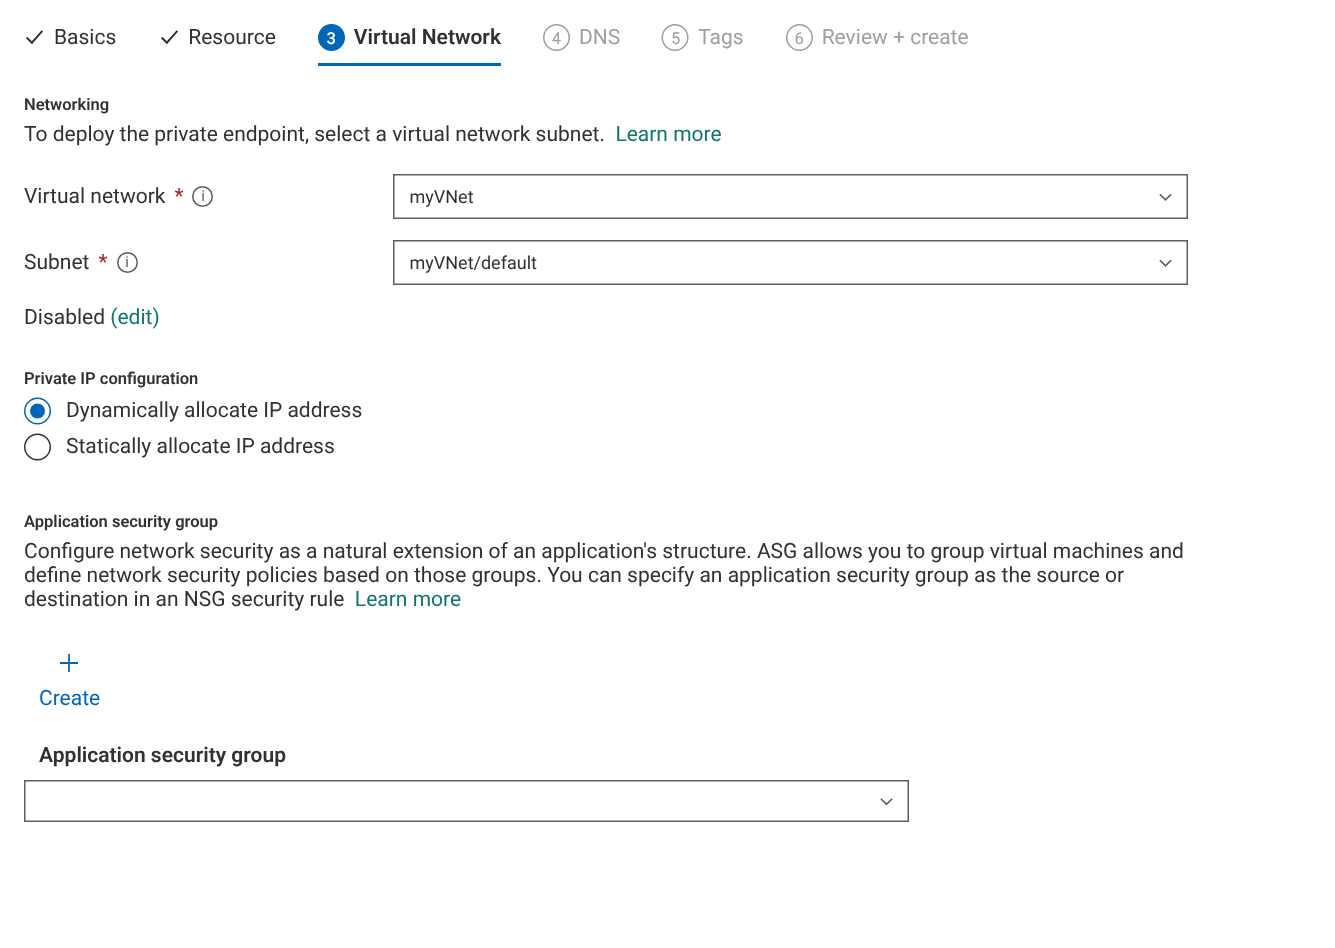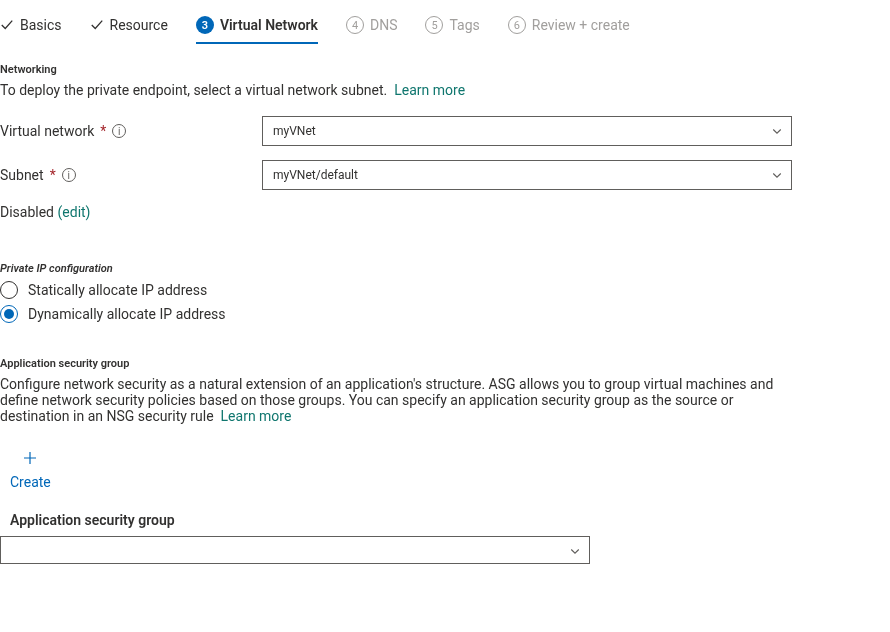--- a/index.html
+++ b/index.html
@@ -3,21 +3,21 @@
 <meta charset="utf-8">
 <style>
   * { box-sizing: border-box; }
   html, body {
     margin: 0; padding: 0;
     font-family: "Segoe UI", -apple-system, BlinkMacSystemFont, Roboto, "Helvetica Neue", sans-serif;
     font-size: 14px;
     color: #323130;
     background: #ffffff;
   }
-  .page { width: 808px; padding: 0 16px 24px 0; }
+  .page { width: 808px; padding: 0 16px 24px 16px; }
 
   
   .tabs {
     display: flex;
     align-items: center;
     gap: 28px;
     padding: 10px 0 0 0;
     border-bottom: 1px solid transparent;
     margin-bottom: 18px;
   }
@@ -208,31 +208,31 @@
   </div>
 
   <div class="form-row">
     <div class="form-field-col">
       <span class="static-value">Disabled</span>
       <a class="link">(edit)</a>
     </div>
   </div>
 
   
-  <h3 class="section" style="margin-top:42px;font-style:italic;">Private IP configuration</h3>
-
-  <div class="radio-row">
-    <span class="radio-outer"></span>
-    <span>Statically allocate IP address</span>
-  </div>
+  <h3 class="section" style="margin-top:26px;">Private IP configuration</h3>
+
   <div class="radio-row selected">
     <span class="radio-outer">
         <span class="radio-inner"></span>
       </span>
     <span>Dynamically allocate IP address</span>
+  </div>
+  <div class="radio-row">
+    <span class="radio-outer"></span>
+    <span>Statically allocate IP address</span>
   </div>
 
   
   <h3 class="section" style="margin-top:34px;">Application security group</h3>
   <p class="desc" style="margin-bottom:18px;">
     <span>Configure network security as a natural extension of an application's structure. ASG allows you to group virtual machines and define network security policies based on those groups. You can specify an application security group as the source or destination in an NSG security rule</span>
     &nbsp;<a class="link">Learn more</a>
   </p>
 
   <div class="create-button" style="margin-left:10px;flex-direction:column;">

